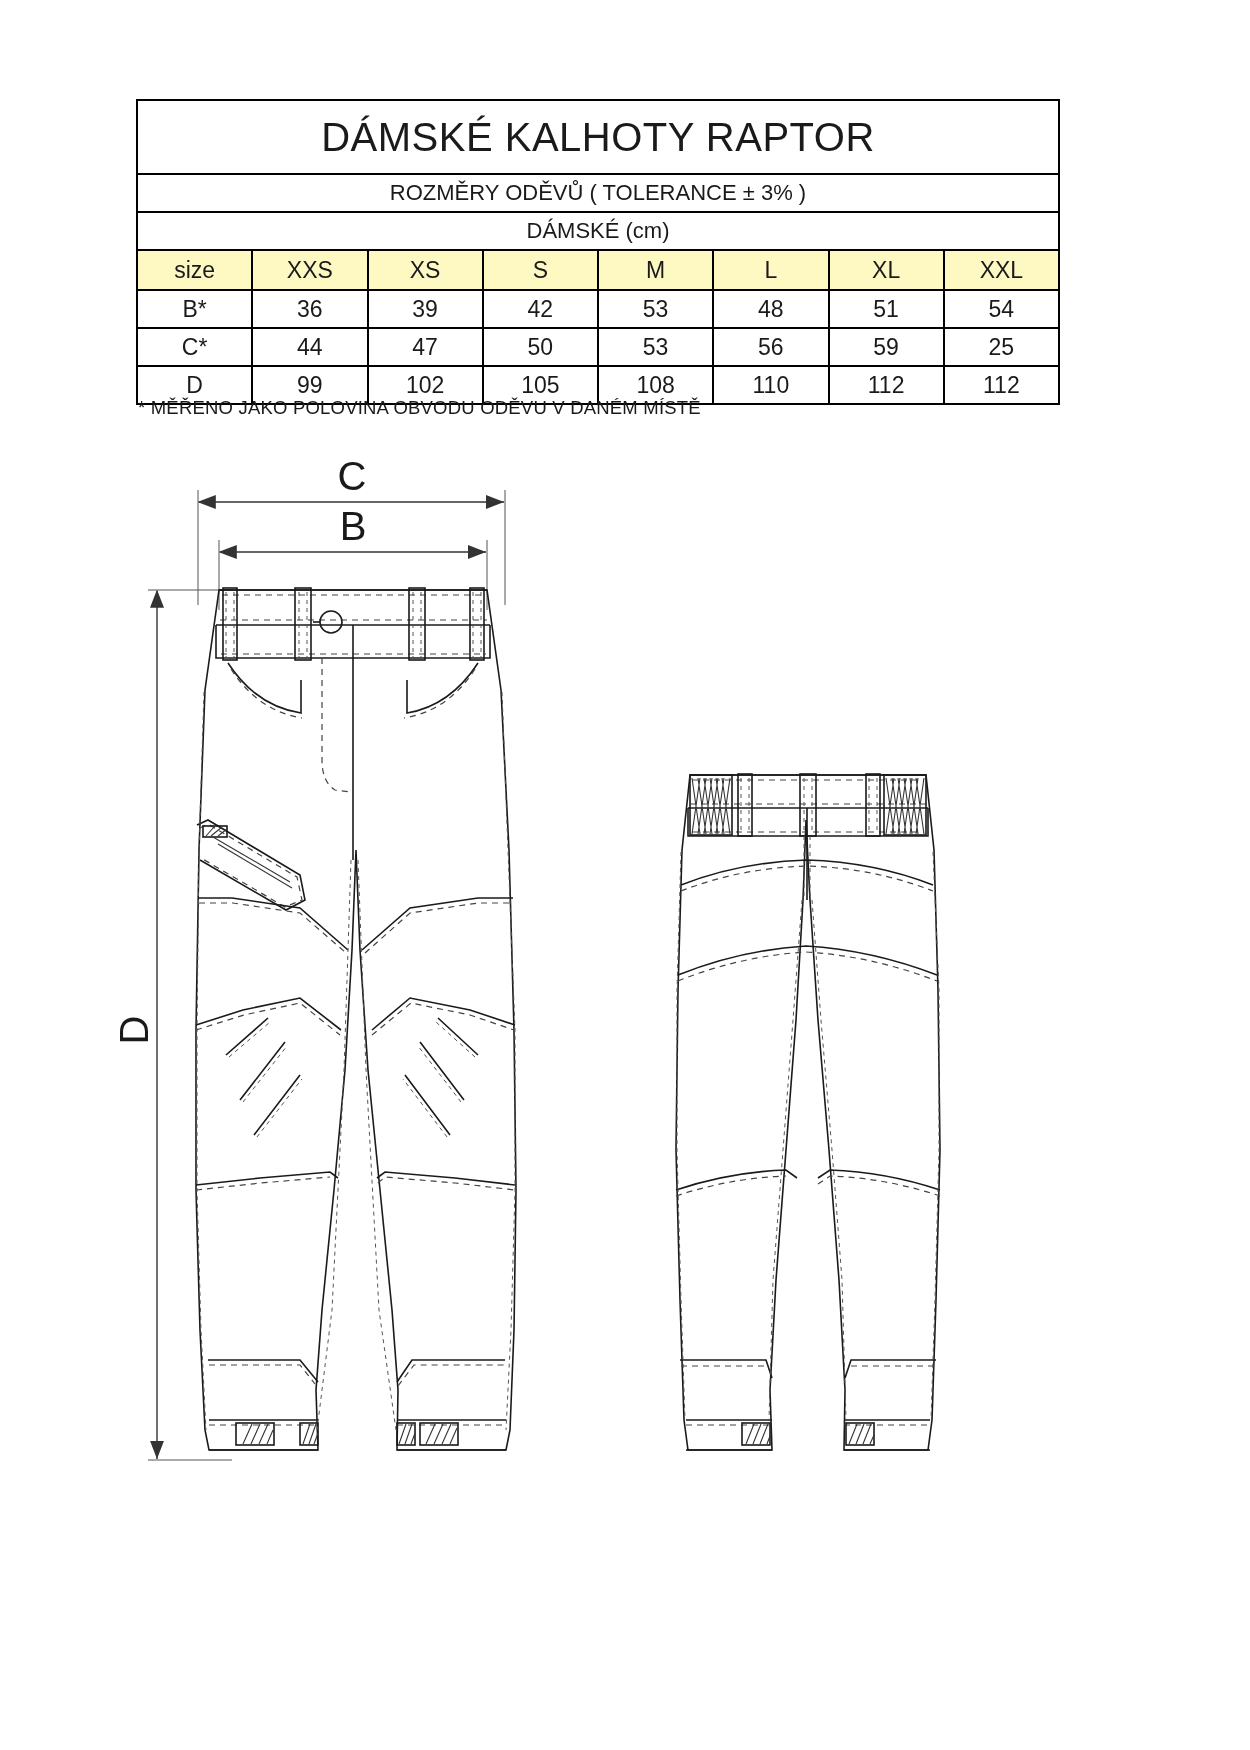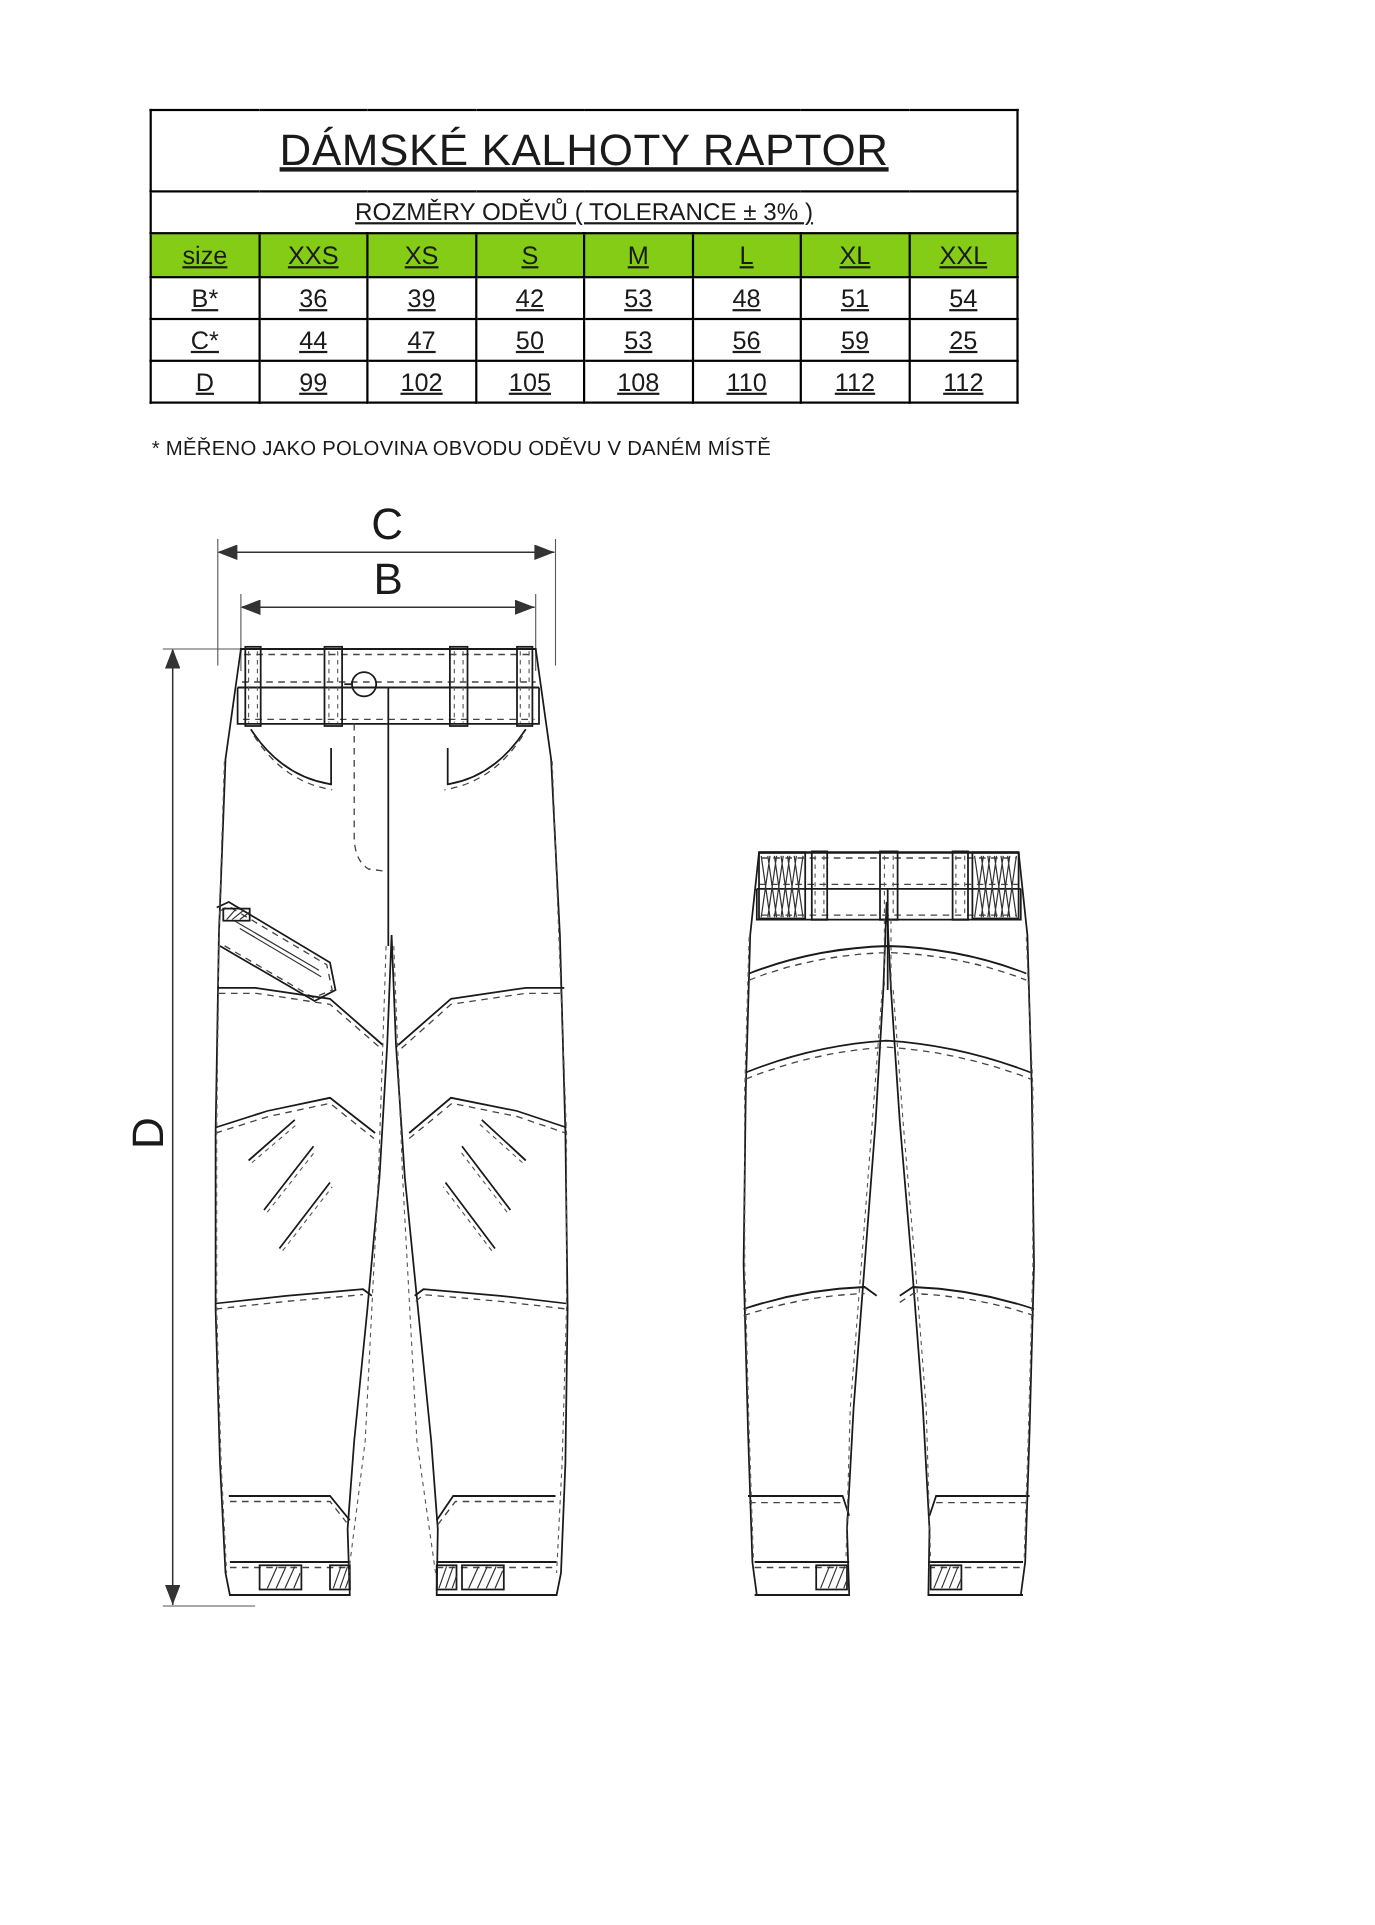--- a/index.html
+++ b/index.html
@@ -14,22 +14,21 @@
     font-family: "Liberation Sans", sans-serif;
     color: #1a1a1a;
     overflow: hidden;
   }
 
   
   #chart-block {
     position: absolute;
     left: 136px;
     top: 99px;
-    width: 790px;
-    text-decoration: underline;
+    width: 924px;
   }
 
   table.size-table {
     width: 100%;
     border-collapse: collapse;
     table-layout: fixed;
   }
   table.size-table td,
   table.size-table th {
     border: 2px solid #000000;
@@ -52,21 +51,21 @@
     padding-left: 6px;
   }
   .unit-cell {
     height: 36px;
     font-size: 22px;
     text-align: left;
     padding-left: 6px;
   }
 
   .hdr-row td {
-    background: #84cc16;
+    background: #fef9c3;
     height: 38px;
     font-size: 23px;
     margin-left: 40px;
   }
   .data-row td {
     height: 36px;
     font-size: 23px;
     background: #ffffff;
   }
 
@@ -111,20 +110,23 @@
 
 <div id="chart-block">
   <table class="size-table">
     <tbody>
       <tr>
         <td class="title-cell" colspan="8">DÁMSKÉ KALHOTY RAPTOR</td>
       </tr>
       <tr>
         <td class="subtitle-cell" colspan="8">ROZMĚRY ODĚVŮ   ( TOLERANCE ± 3% )</td>
       </tr>
+      <tr>
+        <td class="unit-cell" colspan="8">DÁMSKÉ (cm)</td>
+      </tr>
       <tr class="hdr-row">
         <td class="col-label">size</td>
         <td class="col-size">XXS</td>
         <td class="col-size">XS</td>
         <td class="col-size">S</td>
         <td class="col-size">M</td>
         <td class="col-size">L</td>
         <td class="col-size">XL</td>
         <td class="col-size">XXL</td>
       </tr>

